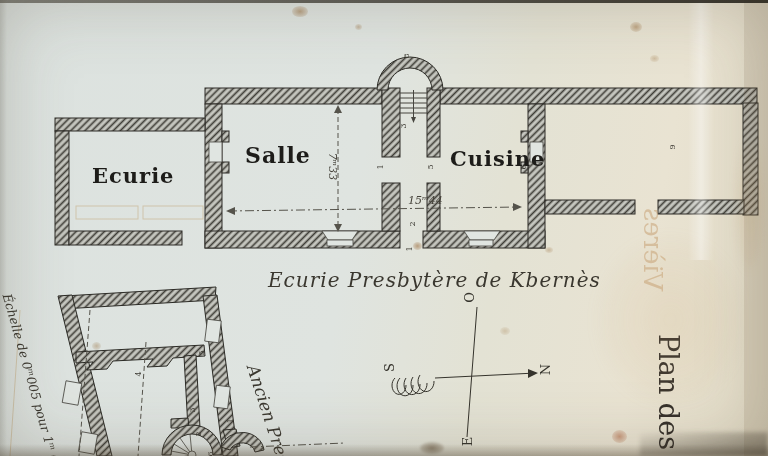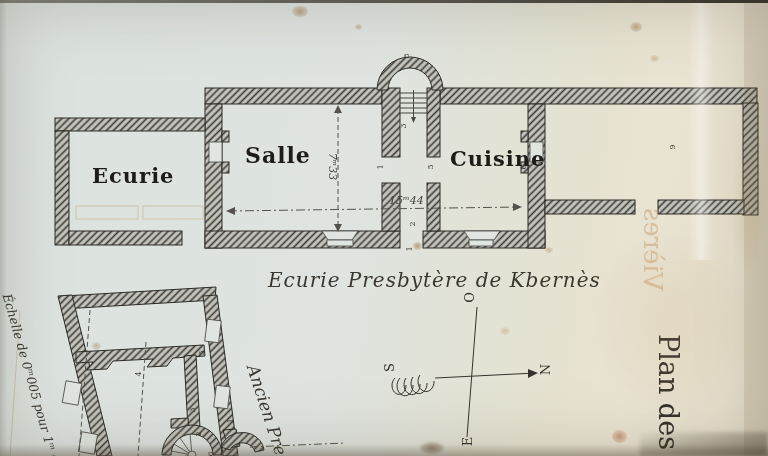--- a/index.html
+++ b/index.html
@@ -148,21 +148,21 @@
       <path d="M413,385 a8,10 0 1 1 -13,-7"></path>
       <path d="M406,385 a7,9 0 1 1 -11,-7"></path>
     </g>
   </svg>
 
   <div class="lbl room" style="left:92px;top:163px;font-size:21px;">Ecurie</div>
   <div class="lbl room" style="left:450px;top:146px;font-size:21px;">Cuisine</div>
   <div class="lbl room" style="left:245px;top:142px;font-size:22px;">Salle</div>
 
   <div class="dim" style="left:312px;top:160px;width:40px;text-align:center;transform:rotate(90deg);">7ᵐ33</div>
-  <div class="dim" style="left:389px;top:194px;">15ᵐ44</div>
+  <div class="dim" style="left:408px;top:194px;">15ᵐ44</div>
 
   <div class="lbl script" style="left:268px;top:268px;font-size:20px;letter-spacing:1px;">Ecurie Presbytère de Kbernès</div>
 
   <div class="lbl script rot90" style="left:14px;top:292px;font-size:12.5px;transform:rotate(74deg);">Échelle de 0ᵐ005 pour 1ᵐ (1/200)</div>
 
   <div class="lbl script rot90" style="left:262px;top:362px;font-size:17px;transform:rotate(72deg);">Ancien Presb</div>
 
   <div class="compass-letter" style="left:462px;top:290px;">O</div>
   <div class="compass-letter" style="left:538px;top:362px;">N</div>
   <div class="compass-letter" style="left:382px;top:360px;">S</div>

